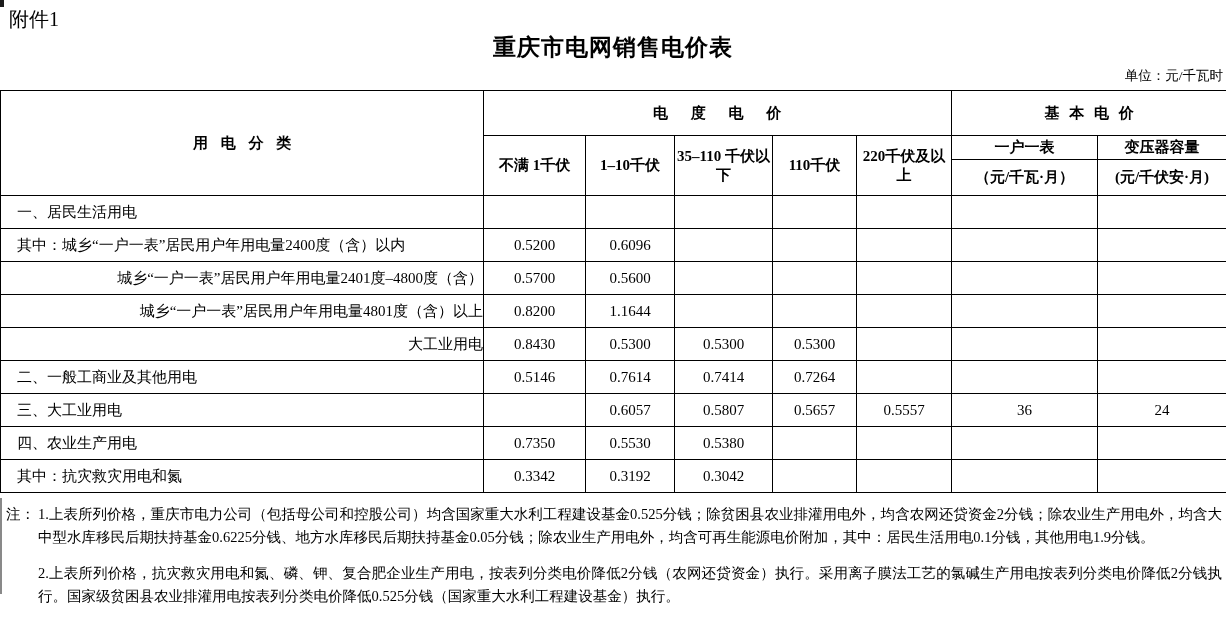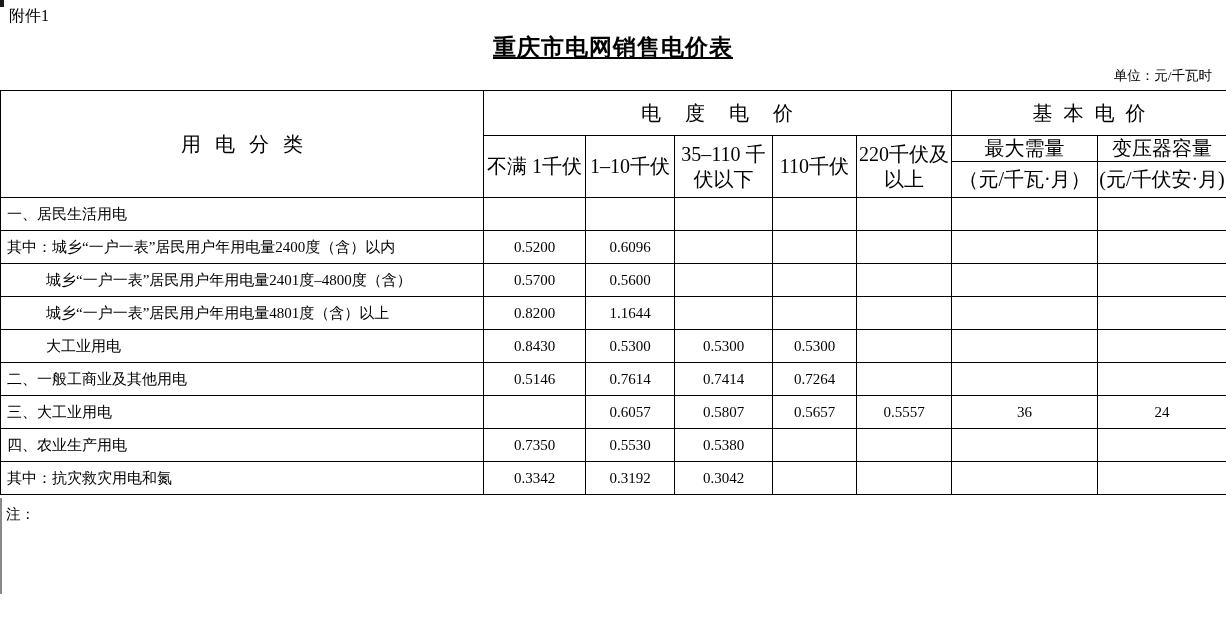--- a/index.html
+++ b/index.html
@@ -2,47 +2,47 @@
 <html><head>
 <meta charset="utf-8">
 <style>
   html,body { margin:0; padding:0; }
   body {
     width:1226px; height:637px;
     background:#ffffff; color:#000000;
     font-family:"Liberation Serif","DejaVu Serif",serif;
     position:relative; overflow:hidden;
   }
-  .attachment { position:absolute; left:9px; top:6px; font-size:16px; }
+  .attachment { position:absolute; left:9px; top:6px; font-size:20px; }
   .title {
     position:absolute; top:32px; left:0; width:100%;
-    text-align:center; font-size:23px; font-weight:bold; letter-spacing:1px;text-decoration:underline;
+    text-align:center; font-size:23px; font-weight:bold; letter-spacing:1px;
   }
-  .unit { position:absolute; top:67px; right:14px; font-size:13.5px;margin-left:24px; }
+  .unit { position:absolute; top:67px; right:3px; font-size:13.5px;margin-left:24px; }
 
   table.price {
     position:absolute; top:90px; left:0;
     width:1226px; border-collapse:collapse; table-layout:fixed;
   }
   .price th, .price td { border:1px solid #000; padding:0; vertical-align:middle; }
-  .price thead th { font-weight:normal; font-size:20px; text-align:center; line-height:1.25; }
+  .price thead th { font-weight:bold; font-size:15px; text-align:center; line-height:1.25; }
   tr.h1 { height:45px; }
   tr.h2 { height:24px; }
   tr.h3 { height:36px; }
   .cat-h   { word-spacing:9px; }
   .grp-energy { word-spacing:17px; letter-spacing:1px; }
   .grp-basic  { word-spacing:6px; }
   .c35  { padding:0 13px; }
   .c220 { padding:0 10px; }
   .unit-h { font-size:14px; }
 
   .price tbody tr { height:33px; }
   .price tbody td { font-size:15px; }
-  td.cat { text-align:left; padding-left:6px; }
-  td.cat.ind { padding-left:45px; }
+  td.cat { text-align:left; padding-left:16px; }
+  td.cat.ind { padding-left:45px;text-align:right; }
   td.val { text-align:center; }
 
   .notes {
     position:absolute; top:503px; left:6px; width:1216px;
     display:flex; font-size:14.5px; line-height:23px;
   }
   .notes-label { flex:0 0 32px; }
   .notes-body { flex:1; text-align:justify; }
   .notes-body p { margin:0 0 13px 0; }
 
@@ -75,21 +75,21 @@
       <th class="cat-h" rowspan="3">用 电 分 类</th>
       <th class="grp-energy" colspan="5">电 度 电 价</th>
       <th class="grp-basic" colspan="2">基 本 电 价</th>
     </tr>
     <tr class="h2">
       <th rowspan="2">不满 1千伏</th>
       <th rowspan="2">1–10千伏</th>
       <th rowspan="2" class="c35">35–110 千伏以下</th>
       <th rowspan="2">110千伏</th>
       <th rowspan="2" class="c220">220千伏及以上</th>
-      <th>最大需量</th>
+      <th>一户一表</th>
       <th>变压器容量</th>
     </tr>
     <tr class="h3">
       <th class="unit-h">（元/千瓦·月）</th>
       <th class="unit-h">(元/千伏安·月)</th>
     </tr>
   </thead>
   <tbody>
     <tr>
       <td class="cat">一、居民生活用电</td>
@@ -180,14 +180,16 @@
       <td class="val"></td>
       <td class="val"></td>
       <td class="val"></td>
     </tr>
   </tbody>
 </table>
 
 <div class="notes">
   <div class="notes-label">注：</div>
   <div class="notes-body">
+    <p>1.上表所列价格，重庆市电力公司（包括母公司和控股公司）均含国家重大水利工程建设基金0.525分钱；除贫困县农业排灌用电外，均含农网还贷资金2分钱；除农业生产用电外，均含大中型水库移民后期扶持基金0.6225分钱、地方水库移民后期扶持基金0.05分钱；除农业生产用电外，均含可再生能源电价附加，其中：居民生活用电0.1分钱，其他用电1.9分钱。</p>
+    <p>2.上表所列价格，抗灾救灾用电和氮、磷、钾、复合肥企业生产用电，按表列分类电价降低2分钱（农网还贷资金）执行。采用离子膜法工艺的氯碱生产用电按表列分类电价降低2分钱执行。国家级贫困县农业排灌用电按表列分类电价降低0.525分钱（国家重大水利工程建设基金）执行。</p>
   </div>
 </div>
 
 </body></html>

